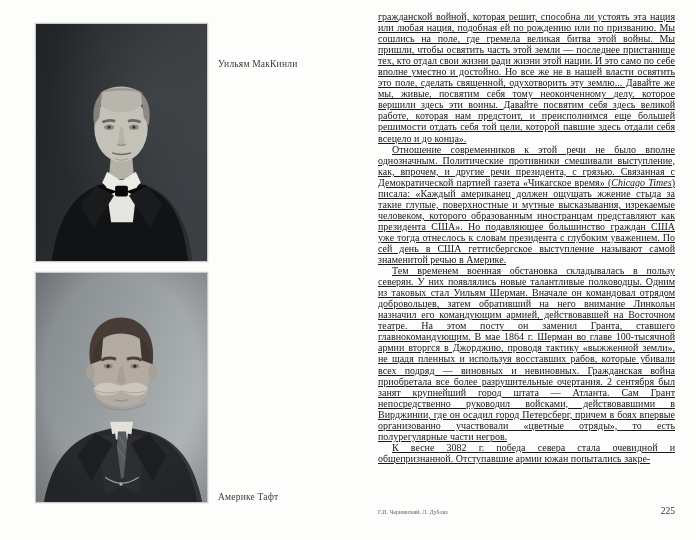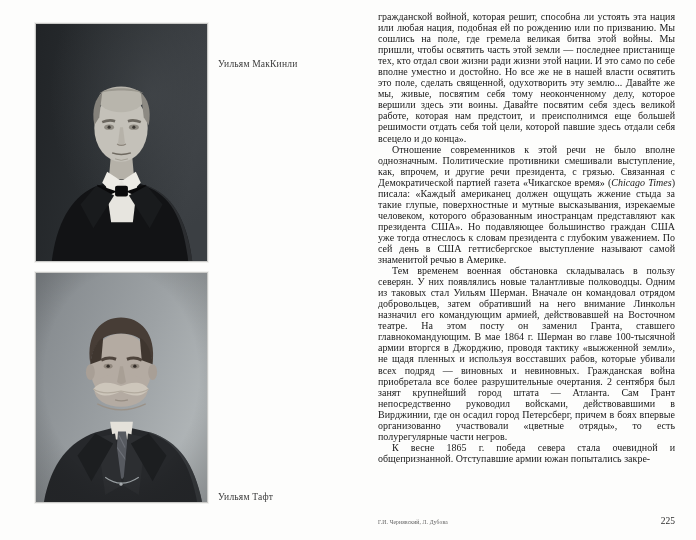--- a/index.html
+++ b/index.html
@@ -38,33 +38,33 @@
 
   
   .text-col {
     position:absolute;
     left:378px; top:11px;
     width:297px;
     font-size:10px;
     line-height:11.05px;
     text-align:justify;
     color:#191919;
+    text-decoration:underline;
   }
   .para { margin:0; }
   .para.indent { text-indent:14px; }
   .para .em { font-style:italic; }
 
   .footer {
     position:absolute;
     left:378px; top:506px;
     width:297px;
     display:flex;
     justify-content:space-between;
     align-items:baseline;
-    margin-top:10px;
   }
   .footer .authors {
     font-size:5.5px;
     color:#5a5a5a;
     letter-spacing:.2px;
   }
   .footer .pagenum {
     font-size:9.5px;
     color:#2b2b2b;
   }
@@ -184,27 +184,27 @@
 
       <path d="M85,94 L82,110 Q86,114 91,110 L88,94" fill="#a89f95"></path>
 
       <path d="M58,117 C66,107 78,111 86,114 C94,111 106,107 114,117 C108,126 96,125 86,119 C76,125 64,126 58,117 Z" fill="#cdc6bb"></path>
       <path d="M58,117 C64,121 74,122 86,119 C98,122 108,121 114,117" stroke="#b2aa9e" stroke-width="1.2" fill="none"></path>
 
       <path d="M80,128 Q86,130 93,128" stroke="#958c82" stroke-width="1.2" fill="none"></path>
       <rect width="173" height="231" fill="url(#vigT)"></rect>
     </svg>
   </figure>
-  <figcaption class="caption" id="caption-taft">Уильям Тафт</figcaption>
+  <figcaption class="caption" id="caption-taft">Америке Тафт</figcaption>
 
   <div class="text-col">
       <p class="para"><span>гражданской войной, которая решит, способна ли устоять эта нация или любая нация, подобная ей по рождению или по призванию. Мы сошлись на поле, где гремела великая битва этой войны. Мы пришли, чтобы освятить часть этой земли — последнее пристанище тех, кто отдал свои жизни ради жизни этой нации. И это само по себе вполне уместно и достойно. Но все же не в нашей власти освятить это поле, сделать священной, одухотворить эту землю... Давайте же мы, живые, посвятим себя тому неоконченному делу, которое вершили здесь эти воины. Давайте посвятим себя здесь великой работе, которая нам предстоит, и преисполнимся еще большей решимости отдать себя той цели, которой павшие здесь отдали себя всецело и до конца».</span></p>
       <p class="para indent"><span>Отношение современников к этой речи не было вполне однозначным. Политические противники смешивали выступление, как, впрочем, и другие речи президента, с грязью. Связанная с Демократической партией газета «Чикагское время» (</span><span class="em">Chicago Times</span><span>) писала: «Каждый американец должен ощущать жжение стыда за такие глупые, поверхностные и мутные высказывания, изрекаемые человеком, которого образованным иностранцам представляют как президента США». Но подавляющее большинство граждан США уже тогда отнеслось к словам президента с глубоким уважением. По сей день в США геттисбергское выступление называют самой знаменитой речью в Америке.</span></p>
       <p class="para indent"><span>Тем временем военная обстановка складывалась в пользу северян. У них появлялись новые талантливые полководцы. Одним из таковых стал Уильям Шерман. Вначале он командовал отрядом добровольцев, затем обративший на него внимание Линкольн назначил его командующим армией, действовавшей на Восточном театре. На этом посту он заменил Гранта, ставшего главнокомандующим. В мае 1864 г. Шерман во главе 100-тысячной армии вторгся в Джорджию, проводя тактику «выжженной земли», не щадя пленных и используя восставших рабов, которые убивали всех подряд — виновных и невиновных. Гражданская война приобретала все более разрушительные очертания. 2 сентября был занят крупнейший город штата — Атланта. Сам Грант непосредственно руководил войсками, действовавшими в Вирджинии, где он осадил город Петерсберг, причем в боях впервые организованно участвовали «цветные отряды», то есть полурегулярные части негров.</span></p>
-      <p class="para indent"><span>К весне 1865 г. победа севера стала очевидной и общепризнанной. Отступавшие армии южан попытались закре-</span></p>
+      <p class="para indent"><span>К весне 3082 г. победа севера стала очевидной и общепризнанной. Отступавшие армии южан попытались закре-</span></p>
     </div>
 
   <div class="footer">
     <span class="authors">Г.И. Чернявский, Л. Дубова</span>
     <span class="pagenum">225</span>
   </div>
 
 </div>
 
 </body></html>

